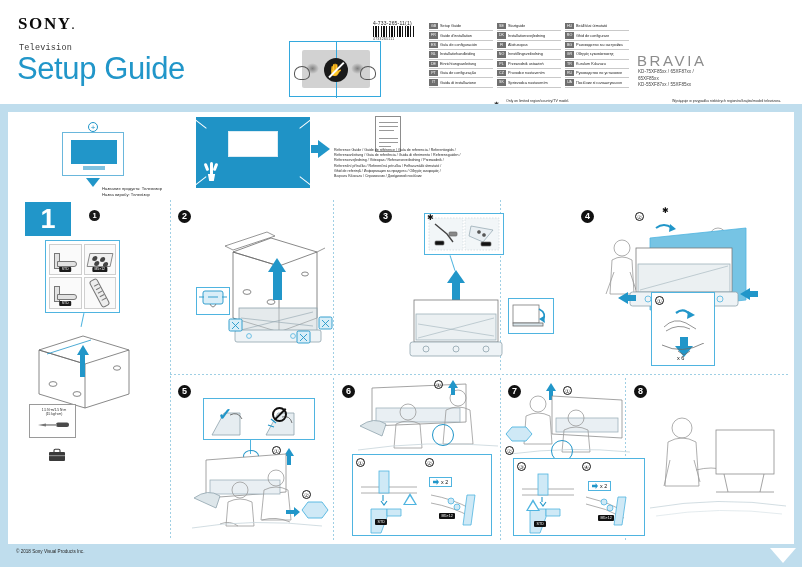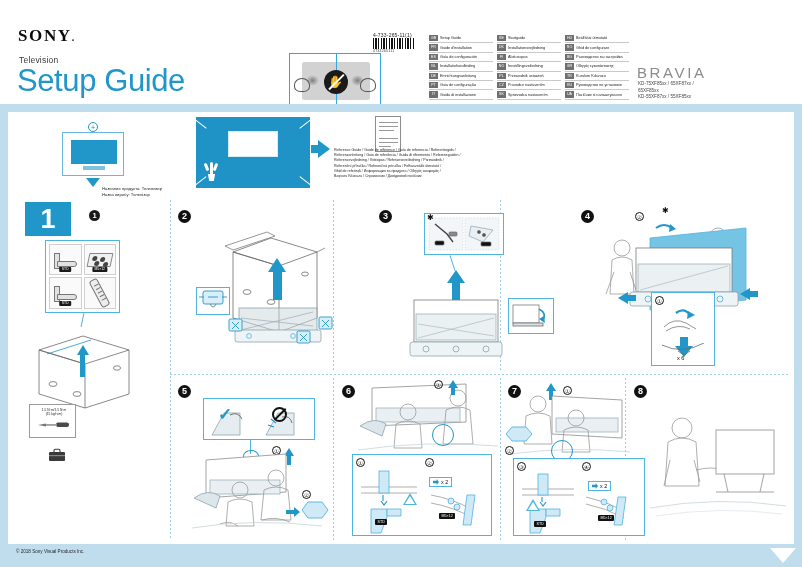--- a/index.html
+++ b/index.html
@@ -10,33 +10,33 @@
     overflow: hidden;
   }
   #page {
     position: relative;
     width: 802px; height: 567px;
     background: #ffffff;
   }
 
   
   .header {
-    position: absolute; left: 0; top: 12px; width: 713px; height: 104px;
+    position: absolute; left: 0; top: 0; width: 713px; height: 104px;
     background: #ffffff;
   }
   .sony-logo {
     position: absolute; left: 18px; top: 14px;
     font-family: "Liberation Serif", serif;
     font-weight: bold; font-size: 17px; letter-spacing: 1.6px;
     color: #0a0a0a;
   }
   .sony-logo .dot { font-size: 10px; }
   .television-label {
     position: absolute; left: 19px; top: 43px;
-    font-size: 8.5px; color: #3a3a3a; letter-spacing: .2px;
+    font-size: 8.5px; color: #3a3a3a; letter-spacing: .2px; font-family: Liberation Mono, monospace;
   }
   .setup-title {
     position: absolute; left: 17px; top: 51px;
     font-size: 31px; color: #2196c9; letter-spacing: -0.4px;
     font-weight: 400;
   }
 
   
   .partno {
     position: absolute; left: 373px; top: 20px;

